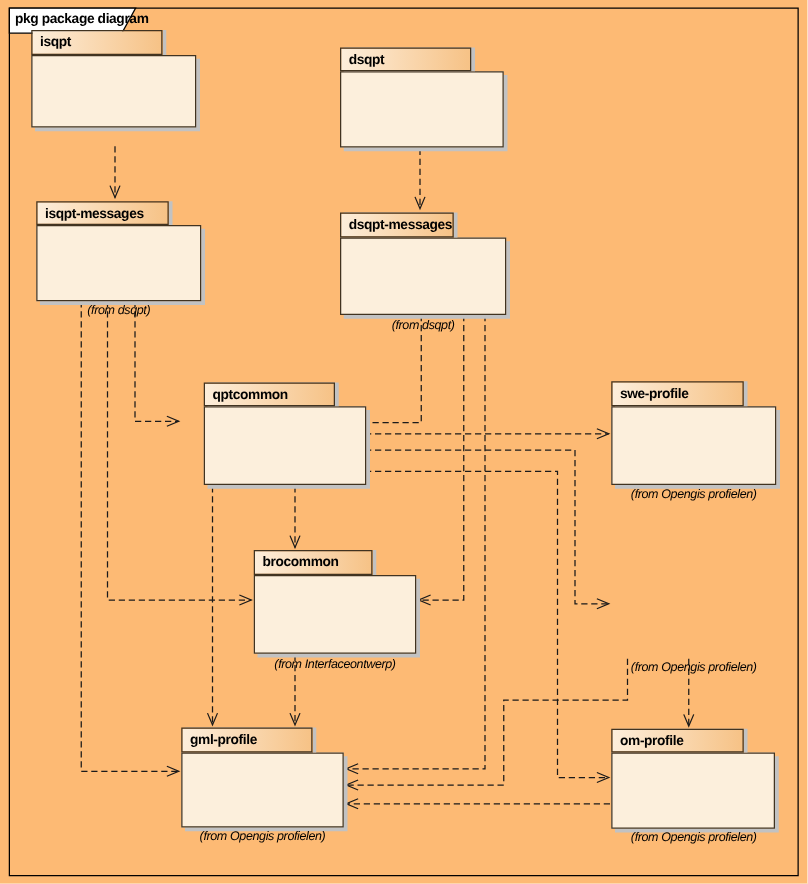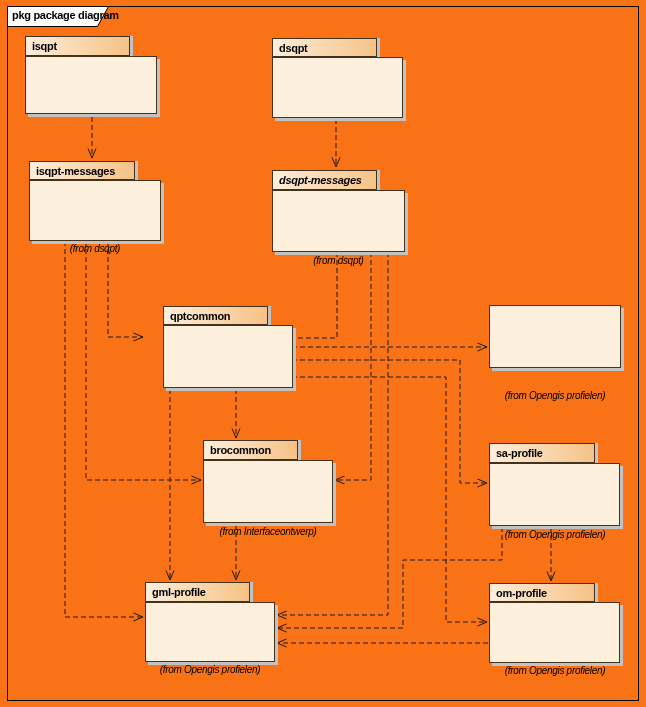--- a/index.html
+++ b/index.html
@@ -1,17 +1,17 @@
 <!DOCTYPE html>
 <html style="--tabLight: #fdeedb; --tabDark: #f6c286; --bodyFill: #fcefdc; --border: #413320; --shadow: #c2c2c2; --line: #1a1a1a; --frame: #000000;"><head>
 <meta charset="utf-8">
 <style>
   html,body { margin:0; padding:0; background:#ffffff; }
   .canvas {
-    position:relative; width:646px; height:707px; background:#f97316;
+    position:relative; width:646px; height:707px; background:#fdba74;
     font-family:"Liberation Sans", sans-serif; overflow:hidden;
   }
   .layer-svg { position:absolute; left:0; top:0; z-index:1; }
   .pkg { position:absolute; z-index:2; }
   .pkg-tab {
     position:relative; box-sizing:border-box;
     border:1px solid var(--border,#413320);
     background:linear-gradient(90deg, var(--tabLight,#fdeedb) 0%, var(--tabDark,#f6c286) 100%);
     box-shadow:3px 0 0 var(--shadow,#c2c2c2);
     display:flex; align-items:center; padding-left:6px;
@@ -63,21 +63,21 @@
       <path d="M170,389 L170,580" marker-end="url(#arrowOpen)"></path>
       <path d="M236,524 L236,580" marker-end="url(#arrowOpen)"></path>
       <path d="M502,527 L502,560 L403,560 L403,628 L277,628" marker-end="url(#arrowOpen)"></path>
       <path d="M551,527 L551,581" marker-end="url(#arrowOpen)"></path>
       <path d="M488,643 L277,643" marker-end="url(#arrowOpen)"></path>
     </g>
   </svg>
 
   <div class="frame-title">pkg package diagram</div>
 
-  <div class="pkg" style="left:25px; top:36px;">
+  <div class="pkg" style="left:25px; top:24px;">
     <div class="pkg-tab" style="width:105px; height:20px;">
       <span class="pkg-name">isqpt</span>
     </div>
     <div class="pkg-body" style="width:132px; height:58px;"></div>
   </div>
 
   <div class="pkg" style="left:272px; top:38px;">
     <div class="pkg-tab" style="width:105px; height:19px;">
       <span class="pkg-name">dsqpt</span>
     </div>
@@ -86,53 +86,50 @@
 
   <div class="pkg" style="left:29px; top:161px;">
     <div class="pkg-tab" style="width:106px; height:19px;">
       <span class="pkg-name">isqpt-messages</span>
     </div>
     <div class="pkg-body" style="width:132px; height:61px;"></div>
   </div>
   <div class="pkg-sub" style="left:29px; top:243px; width:132px;">(from dsqpt)</div>
 
   <div class="pkg" style="left:272px; top:170px;">
-    <div class="pkg-tab" style="width:105px; height:20px;font-style:italic;">
+    <div class="pkg-tab" style="width:91px; height:20px;">
       <span class="pkg-name">dsqpt-messages</span>
     </div>
     <div class="pkg-body" style="width:133px; height:62px;"></div>
   </div>
   <div class="pkg-sub" style="left:272px; top:255px; width:133px;">(from dsqpt)</div>
 
   <div class="pkg" style="left:145px; top:306px;padding-left:18px;">
     <div class="pkg-tab" style="width:105px; height:19px;">
       <span class="pkg-name">qptcommon</span>
     </div>
     <div class="pkg-body" style="width:130px; height:63px;"></div>
   </div>
 
   <div class="pkg" style="left:489px; top:305px;">
+    <div class="pkg-tab" style="width:106px; height:20px;">
+      <span class="pkg-name">swe-profile</span>
+    </div>
     <div class="pkg-body" style="width:132px; height:63px;"></div>
   </div>
   <div class="pkg-sub" style="left:484px; top:390px; width:142px;">(from Opengis profielen)</div>
 
   <div class="pkg" style="left:203px; top:440px;">
     <div class="pkg-tab" style="width:95px; height:20px;">
       <span class="pkg-name">brocommon</span>
     </div>
     <div class="pkg-body" style="width:130px; height:63px;"></div>
   </div>
   <div class="pkg-sub" style="left:198px; top:526px; width:140px;">(from Interfaceontwerp)</div>
 
-  <div class="pkg" style="left:489px; top:443px;">
-    <div class="pkg-tab" style="width:106px; height:20px;">
-      <span class="pkg-name">sa-profile</span>
-    </div>
-    <div class="pkg-body" style="width:131px; height:63px;"></div>
-  </div>
   <div class="pkg-sub" style="left:484px; top:529px; width:142px;">(from Opengis profielen)</div>
 
   <div class="pkg" style="left:145px; top:582px;">
     <div class="pkg-tab" style="width:105px; height:20px;">
       <span class="pkg-name">gml-profile</span>
     </div>
     <div class="pkg-body" style="width:130px; height:60px;"></div>
   </div>
   <div class="pkg-sub" style="left:140px; top:664px; width:140px;">(from Opengis profielen)</div>
 

